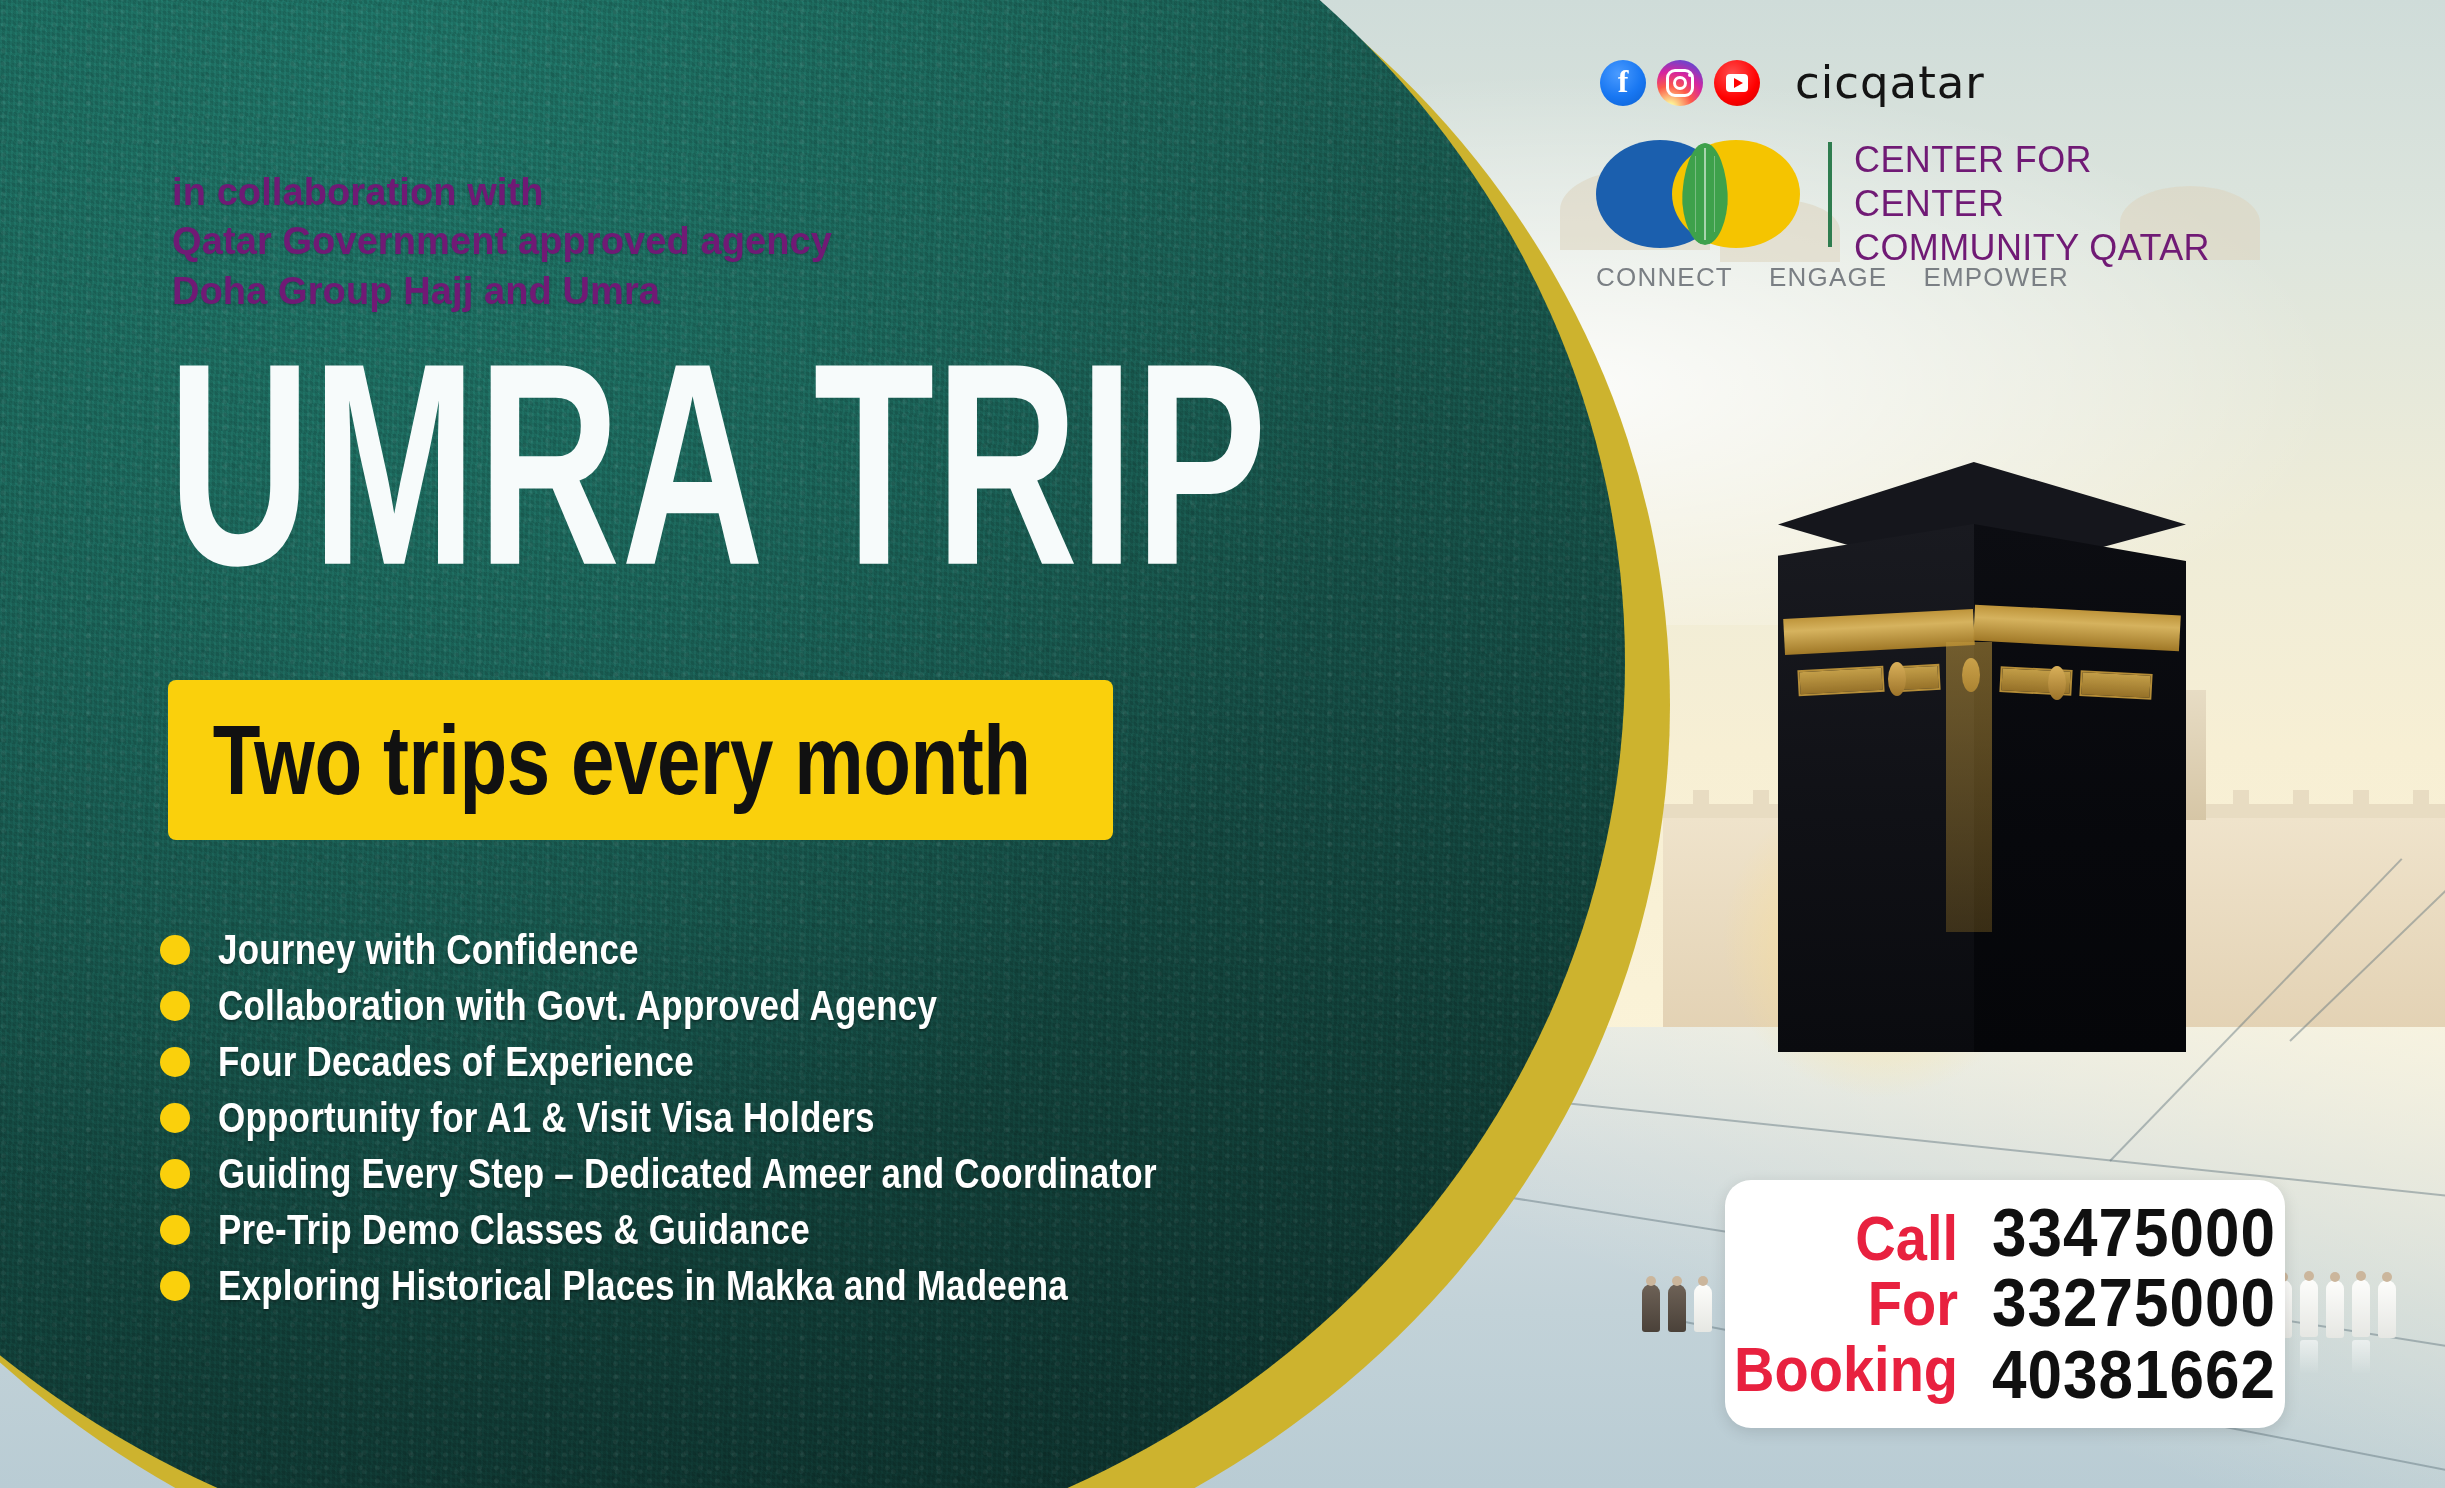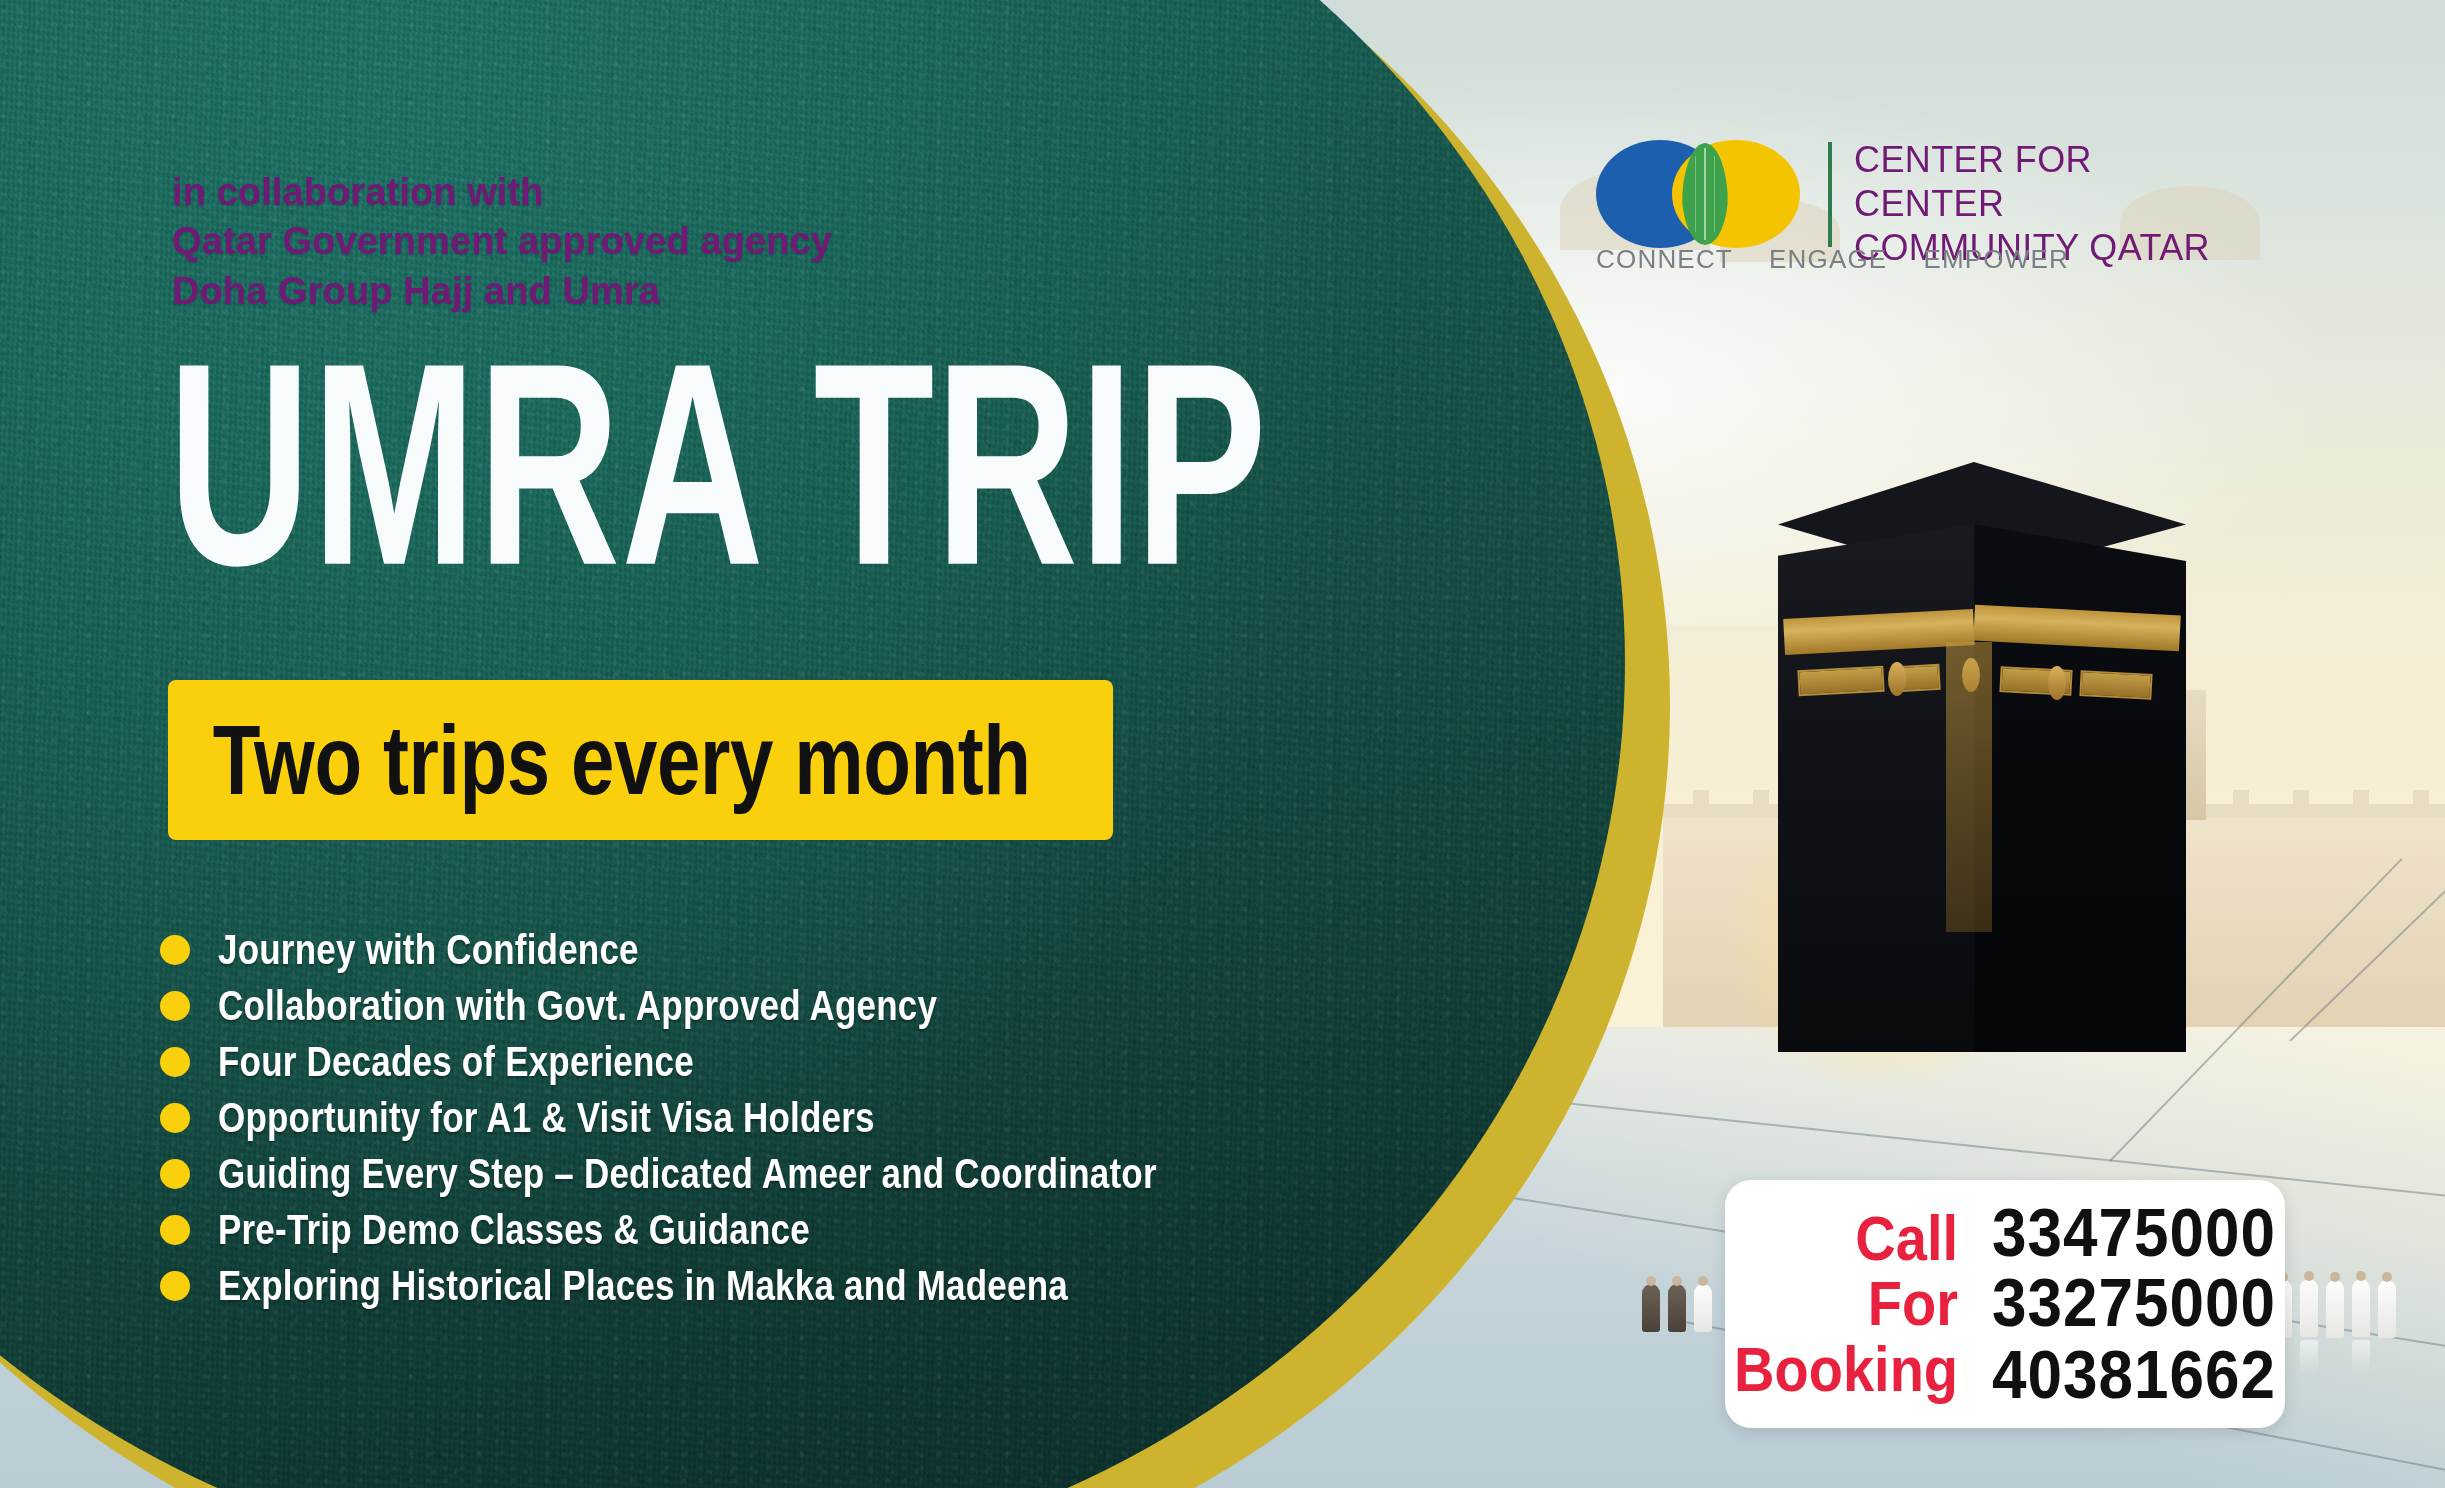--- a/index.html
+++ b/index.html
@@ -323,21 +323,21 @@
   .logo-lines span{
     color:#701a75;font-size:36px;font-weight:400;line-height:1.22;
     letter-spacing:.4px;white-space:nowrap;
     font-family:"Liberation Sans",sans-serif;
   }
   .tagline{
     position:absolute;left:1596px;top:244px;
     display:flex;gap:36px;
   }
   .tagline span{
-    color:#7a7f84;font-size:26px;letter-spacing:1.2px;font-weight:400;
+    color:#7a7f84;font-size:26px;letter-spacing:1.2px;font-weight:400;margin-top:18px;
   }
 
   
   .call-card{
     position:absolute;left:1725px;top:1180px;
     width:560px;height:248px;
     background:#ffffff;border-radius:26px;
     display:flex;align-items:center;justify-content:center;
     box-shadow:0 4px 16px rgba(0,0,0,.12);
   }
@@ -531,20 +531,33 @@
         <span class="dot"></span>
         <span class="feature-label">Pre-Trip Demo Classes &amp; Guidance</span>
       </div>
       <div class="feature">
         <span class="dot"></span>
         <span class="feature-label">Exploring Historical Places in  Makka and Madeena</span>
       </div>
     </div>
   </div>
 
+  <div class="social-row">
+    <span class="sicon fb"></span>
+    <span class="sicon ig">
+      <span class="sq"></span>
+        <span class="ci"></span>
+        <span class="dt"></span>
+    </span>
+    <span class="sicon yt">
+      <span class="play"></span>
+        <span class="tri"></span>
+    </span>
+    <span class="handle">cicqatar</span>
+  </div>
 
   <div class="logo-row">
     <span class="logo-mark">
       <span class="c-blue"></span>
       <span class="c-yellow"></span>
       <span class="leaf"></span>
       <span class="vein"></span>
       <span class="vein2"></span>
       <span class="vein3"></span>
     </span>

